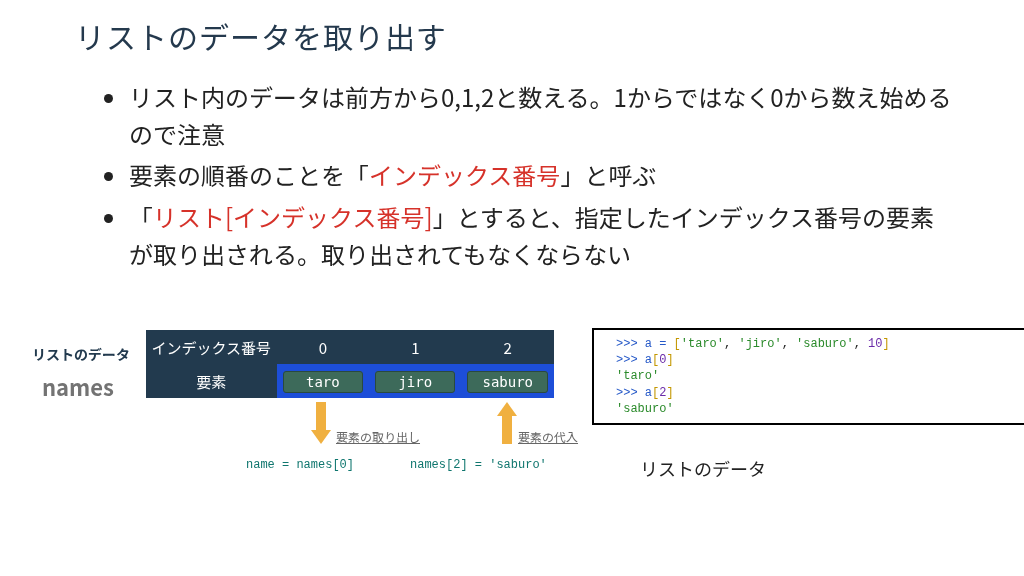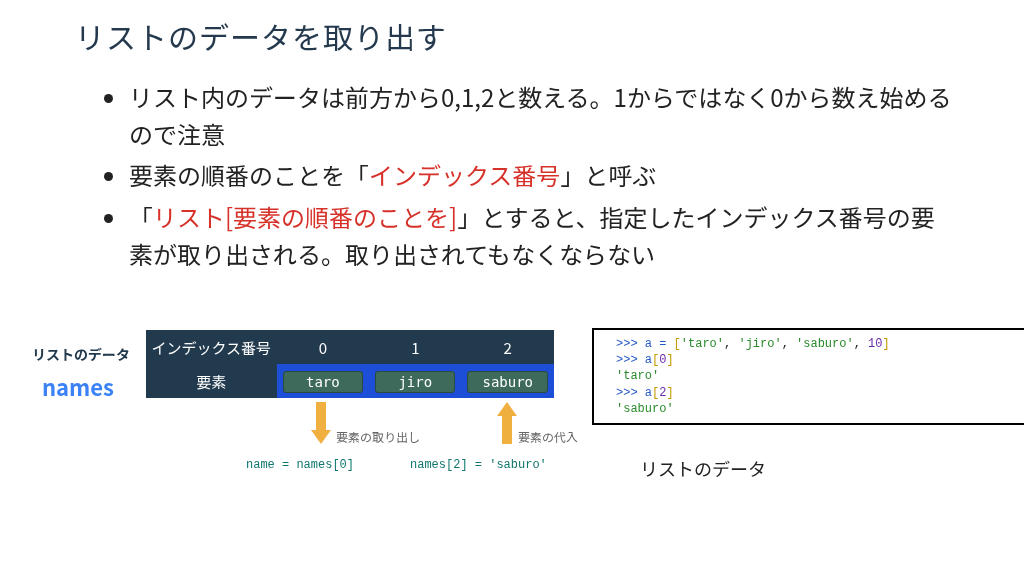--- a/index.html
+++ b/index.html
@@ -51,21 +51,21 @@
     color: #223a4e;
     text-align: center;
     font-weight: bold;
   }
   .diag-names {
     position: absolute;
     left: 14px;
     top: 40px;
     font-size: 22px;
     font-weight: 700;
-    color: #3b82f6;
+    color: #737373;
   }
   .grid {
     position: absolute;
     left: 118px;
     top: 0;
     width: 408px;
     border-collapse: collapse;
     font-size: 15px;
   }
   .grid td, .grid th {
@@ -125,20 +125,21 @@
   .arrow .stem {
     width: 10px;
     background: #f0b040;
     height: 28px;
   }
   .arrow-label {
     position: absolute;
     font-size: 12px;
     color: #666;
     white-space: nowrap;
+    text-decoration: underline;
   }
   .code-line {
     position: absolute;
     font-family: Consolas, Menlo, "Courier New", monospace;
     font-size: 12px;
     color: #0f766e;
   }
   
   .codebox {
     position: absolute;
@@ -172,21 +173,21 @@
 
 <div class="bullets">
   <ul>
     <li>
       <span>リスト内のデータは前方から0,1,2と数える。1からではなく0から数え始めるので注意</span>
     </li>
     <li>
       <span>要素の順番のことを「</span><span class="red">インデックス番号</span><span>」と呼ぶ</span>
     </li>
     <li>
-      <span>「</span><span class="red">リスト[要素の順番のことを]</span><span>」とすると、指定したインデックス番号の要素が取り出される。取り出されてもなくならない</span>
+      <span>「</span><span class="red">リスト[インデックス番号]</span><span>」とすると、指定したインデックス番号の要素が取り出される。取り出されてもなくならない</span>
     </li>
   </ul>
 </div>
 
 <div class="diag">
   <div class="diag-label">リストのデータ</div>
   <div class="diag-names">names</div>
 
   <table class="grid">
     <tbody>

